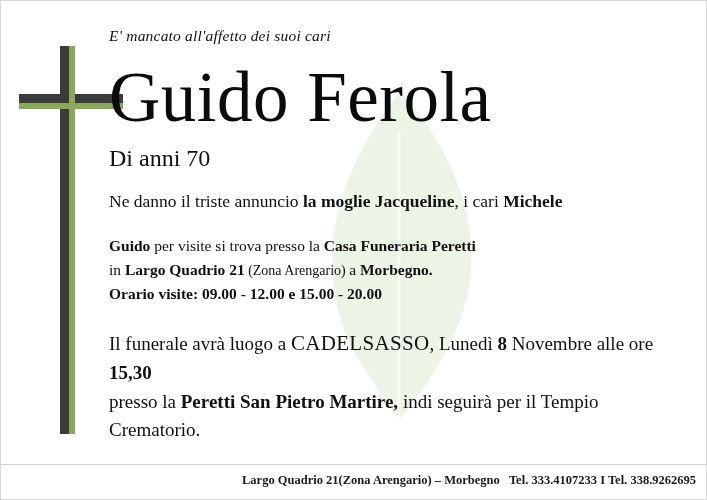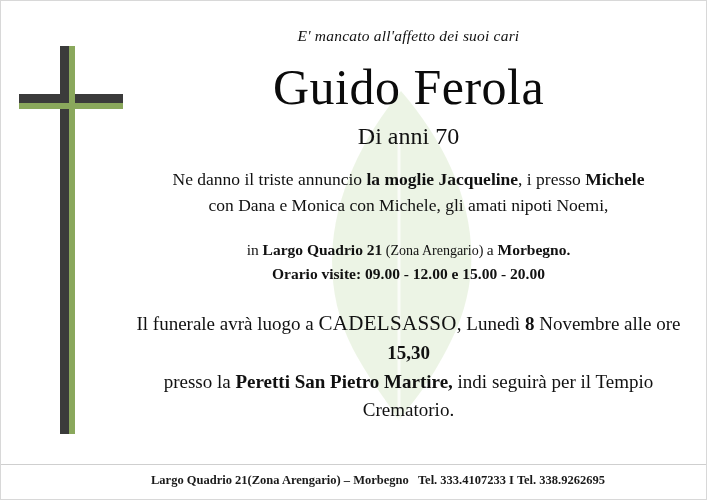--- a/index.html
+++ b/index.html
@@ -42,37 +42,36 @@
     left: 18px;
     top: 45px;
     width: 110px;
     height: 390px;
     z-index: 1;
   }
 
   
   .content {
     position: absolute;
-    left: 120px;
+    left: 108px;
     top: 16px;
     width: 575px;
     z-index: 2;
-    text-align: center;
   }
 
   .pre-line {
     font-style: italic;
     font-size: 15.5px;
     letter-spacing: 0.2px;
     color: #111;
     margin: 10px 0 0 0;
   }
 
   .deceased-name {
-    font-size: 50px;
+    font-size: 71px;
     line-height: 1.04;
     margin: 16px 0 0 0;
     font-weight: 400;
     letter-spacing: 0.5px;
     color: #0b0b0b;
     font-family: Liberation Serif, serif;
   }
 
   .age {
     font-size: 24px;
@@ -116,21 +115,21 @@
     height: 34px;
     border-top: 1px solid #cfcfcf;
     background: #ffffff;
     z-index: 3;
   }
   .footer-text {
     position: absolute;
     left: 150px;
     top: 8px;
     width: 545px;
-    text-align: left;
+    text-align: right;
     font-size: 12.5px;
     font-weight: bold;
     color: #1a1a1a;
   }
   .footer-sep { font-weight: normal; color: #555; padding: 0 3px; }
 
   
   .logo {
     position: absolute;
     left: 22px;
@@ -191,26 +190,28 @@
   <div class="content">
 
     <div class="pre-line">E' mancato all'affetto dei suoi cari</div>
 
     <div class="deceased-name">Guido Ferola</div>
 
     <div class="age">Di anni 70</div>
 
     <div class="announce">
       <div>
-        <span>Ne danno il triste annuncio </span><span class="b">la moglie Jacqueline</span><span>, i presso </span><span class="b">Michele</span>
-      </div>
-      <div>con Dana e Monica con Michele, gli amati nipoti Noemi,</div>
+        <span>Ne danno il triste annuncio </span><span class="b">la moglie Jacqueline</span><span>, i cari </span><span class="b">Michele</span>
+      </div>
     </div>
 
     <div class="visits">
+      <div>
+        <span class="b">Guido</span><span> per visite si trova presso la </span><span class="b">Casa Funeraria Peretti</span>
+      </div>
       <div>
         <span>in </span><span class="b">Largo Quadrio 21</span><span class="small"> (Zona Arengario) </span><span>a </span><span class="b">Morbegno.</span>
       </div>
       <div class="b">Orario visite: 09.00 - 12.00 e 15.00 - 20.00</div>
     </div>
 
     <div class="funeral">
       <div>
         <span>Il funerale avrà luogo a </span><span class="place">CADELSASSO</span><span>, Lunedì </span><span class="b">8</span><span> Novembre alle ore </span><span class="time">15,30</span>
       </div>

